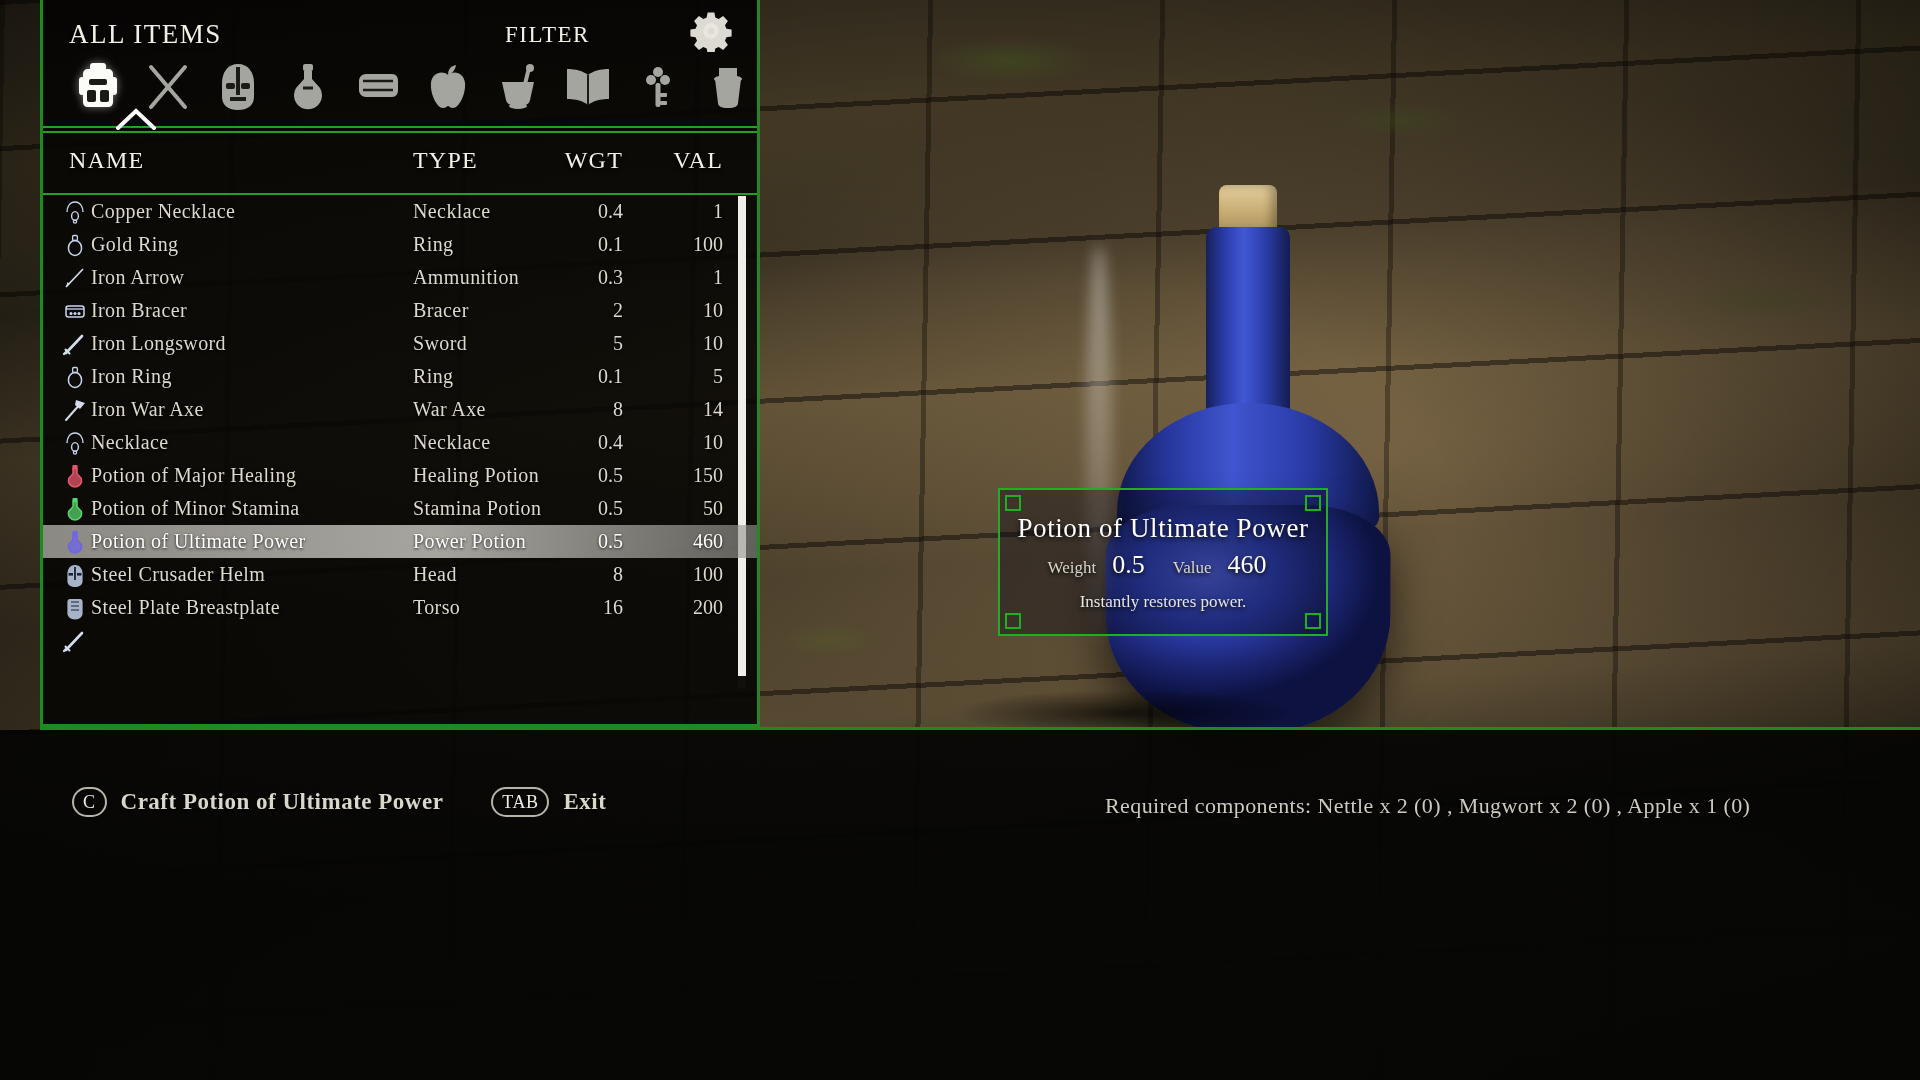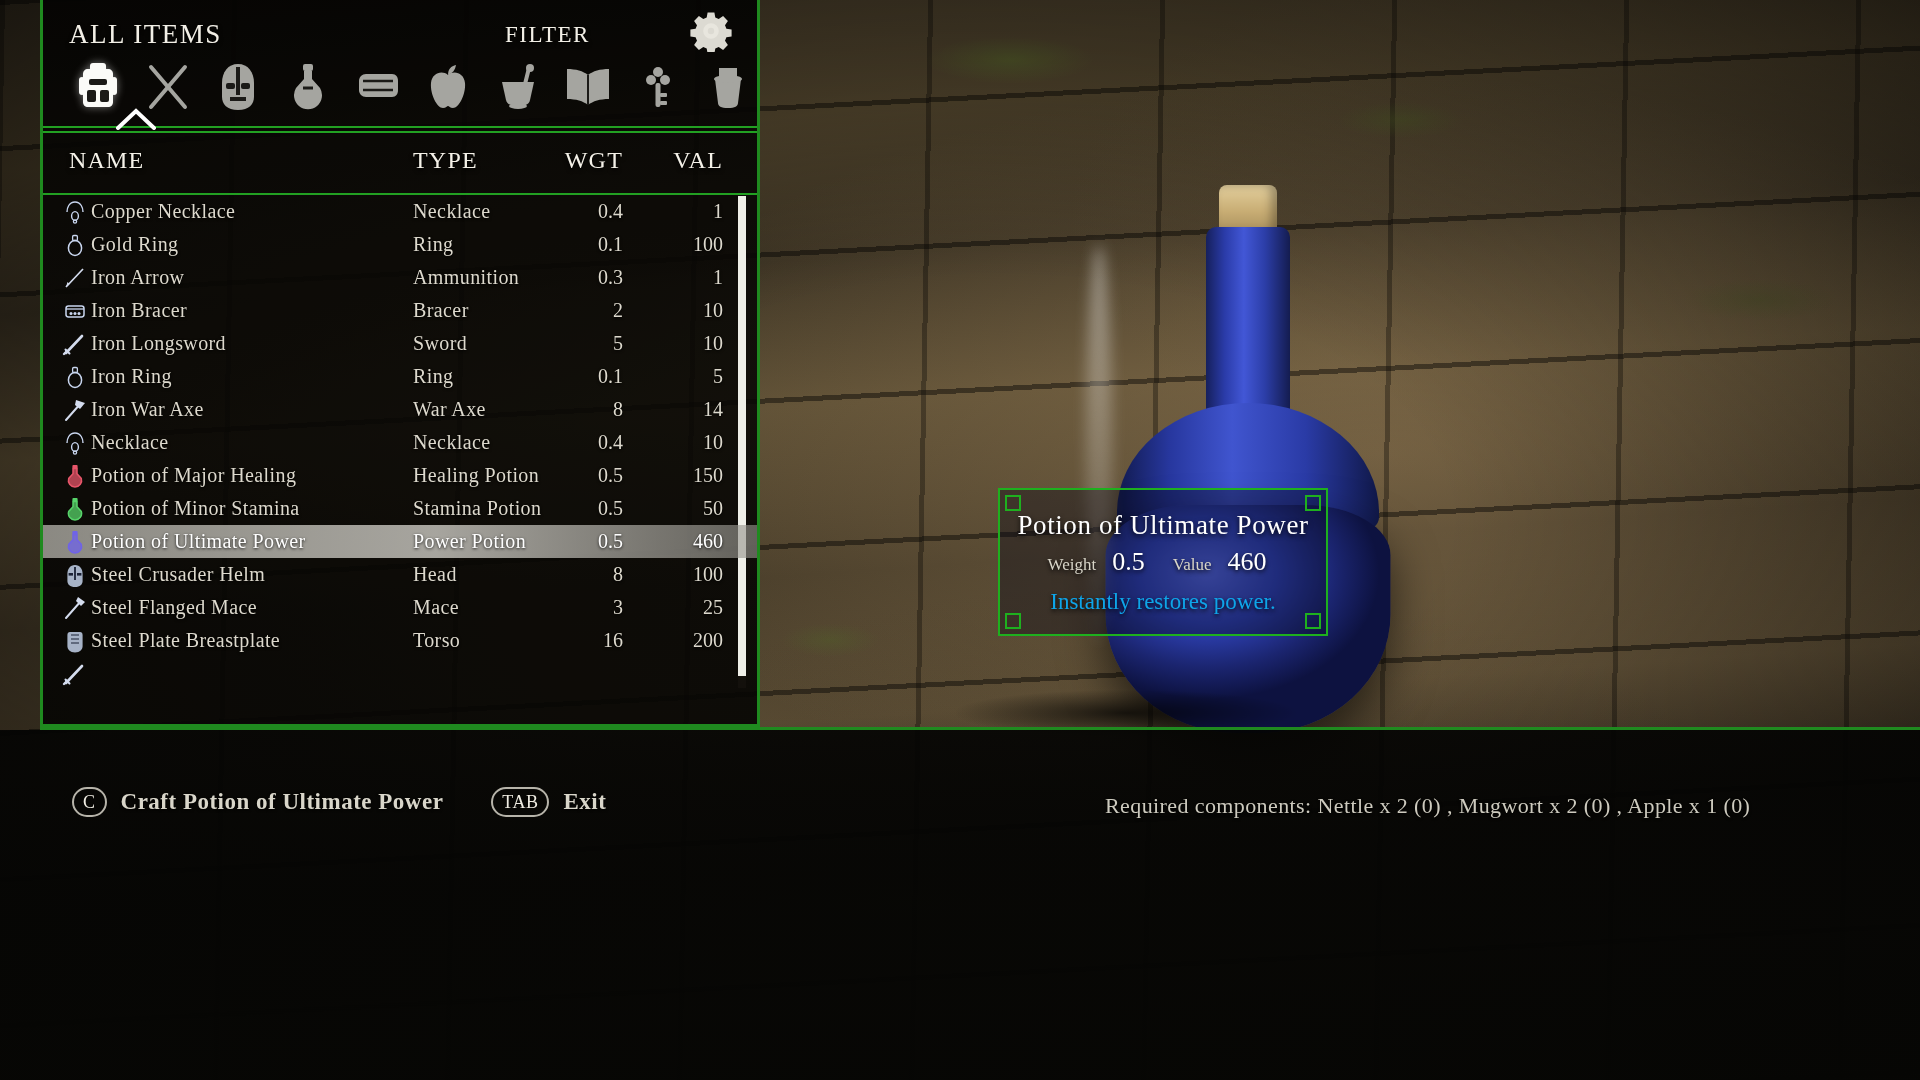--- a/index.html
+++ b/index.html
@@ -371,22 +371,22 @@
     color: #d8d5c8;
     text-shadow: 0 2px 4px rgba(0,0,0,0.9);
   }
   .tt-num {
     font-size: 26px;
     color: #ffffff;
     text-shadow: 0 2px 4px rgba(0,0,0,0.9);
     margin-right: 12px;
   }
   .tt-desc {
-    font-size: 23px;
-    color: #0ea5e9;
+    font-size: 17px;
+    color: #e5e5e5;
     text-shadow: 0 2px 4px rgba(0,0,0,0.9);
   }
 
   
   #panel-divider {
     position: absolute;
     left: 40px;
     top: 727px;
     width: 1880px;
     height: 3px;
@@ -745,32 +745,20 @@
               </svg>
             </span>
             <span class="it-name">Steel Crusader Helm</span>
             <span class="it-type">Head</span>
             <span class="it-wgt">8</span>
             <span class="it-val">100</span>
           </div>
           <div class="item-row">
             <span class="it-icon">
               <svg width="26" height="26" viewBox="0 0 26 26">
-                <path d="M4 23 L19 6" stroke="#d4dcee" stroke-width="2" stroke-linecap="round"></path>
-                <path d="M16 2 L23 7 L19 11 L14 6 Z" fill="#d4dcee"></path>
-              </svg>
-            </span>
-            <span class="it-name">Steel Flanged Mace</span>
-            <span class="it-type">Mace</span>
-            <span class="it-wgt">3</span>
-            <span class="it-val">25</span>
-          </div>
-          <div class="item-row">
-            <span class="it-icon">
-              <svg width="26" height="26" viewBox="0 0 26 26">
                 <path d="M8 4 h10 c1.6 0 2.6 1.2 2.6 3 v11 c0 3.6-2.6 6.4-7.6 6.4 S5.4 21.6 5.4 18 V7 c0-1.8 1-3 2.6-3z" fill="#c3d1ea" fill-opacity="0.85"></path>
                 <path d="M9 7 h8 M9 11 h8 M9 15 h8" stroke="#1b2236" stroke-width="1.2"></path>
               </svg>
             </span>
             <span class="it-name">Steel Plate Breastplate</span>
             <span class="it-type">Torso</span>
             <span class="it-wgt">16</span>
             <span class="it-val">200</span>
           </div>
           <div class="item-row">

